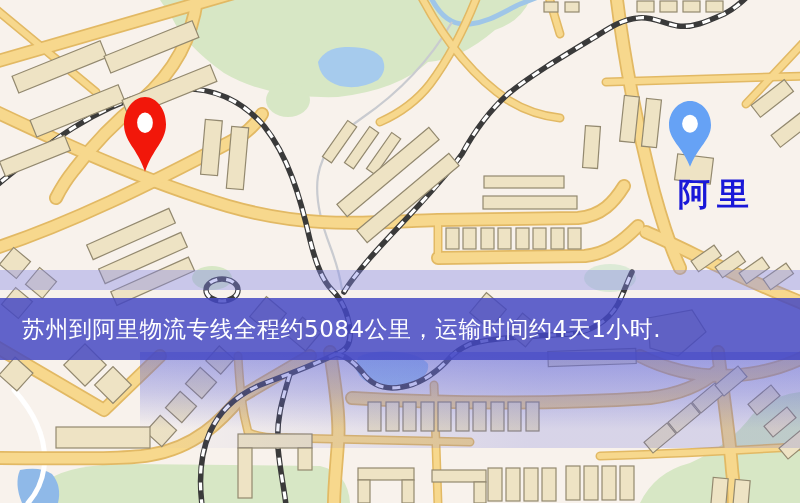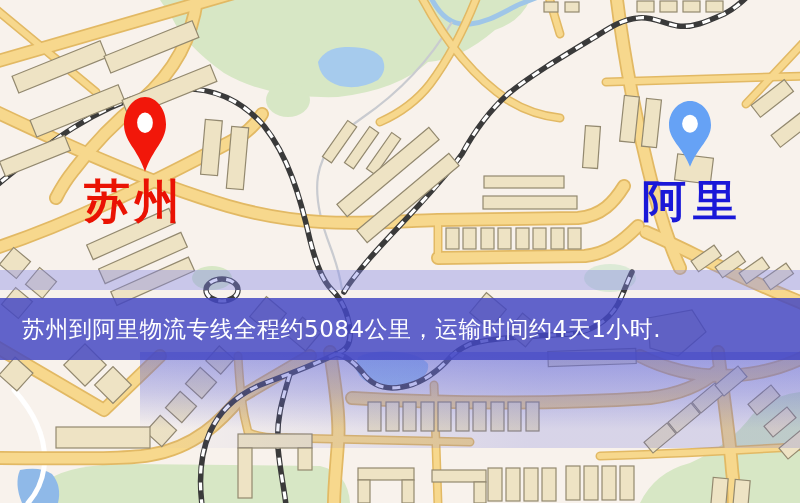--- a/index.html
+++ b/index.html
@@ -13,21 +13,21 @@
       linear-gradient(100deg, rgba(100,105,218,0) 0%, rgba(100,105,218,0.22) 60%),
       linear-gradient(to bottom, rgba(100,105,218,0.55) 0%, rgba(100,105,218,0.30) 42%, rgba(100,105,218,0) 80%);}
   .banner{position:absolute;left:0;top:290px;width:800px;height:62px;
           background:rgba(68,72,196,0.84);margin-top:8px;}
   .banner span{position:absolute;left:22px;top:0;line-height:62px;font-size:23px;
           color:#fff;letter-spacing:0.5px;white-space:nowrap;}
   .pin{position:absolute;}
   .map-label{position:absolute;font-weight:bold;font-family:"DejaVu Serif",serif;
           white-space:nowrap;line-height:1.1;}
   #label-suzhou{left:84px;top:176px;font-size:46px;letter-spacing:4px;}
-  #label-ali{left:642px;top:177px;font-size:44px;letter-spacing:7px;}
+  #label-ali{left:678px;top:177px;font-size:32px;letter-spacing:7px;font-family:Liberation Serif, serif;}
 </style>
 </head>
 <body>
 
 <div class="stage">
 
   <svg class="mapbg" width="800" height="503" viewBox="0 0 800 503">
     <defs>
 
       <g id="RM">
@@ -245,16 +245,15 @@
     </svg>
   </div>
 
   <div class="pin" style="left:669px;top:101px;width:42px;height:67px;">
     <svg width="42" height="67" viewBox="0 0 40 56" preserveAspectRatio="none">
       <path d="M20 0C9 0 0 9 0 20c0 7 4 12 9 18 4 5 8 10 11 17 3-7 7-12 11-17 5-6 9-11 9-18C40 9 31 0 20 0z" fill="#66a2f5"></path>
       <circle cx="20" cy="19" r="7.5" fill="#ffffff"></circle>
     </svg>
   </div>
 
-  <div class="map-label" id="label-suzhou" style="color: rgb(234, 18, 3);">苏州</div>
   <div class="map-label" id="label-ali" style="color: rgb(26, 24, 216);">阿里</div>
 
 </div>
 
 </body></html>

